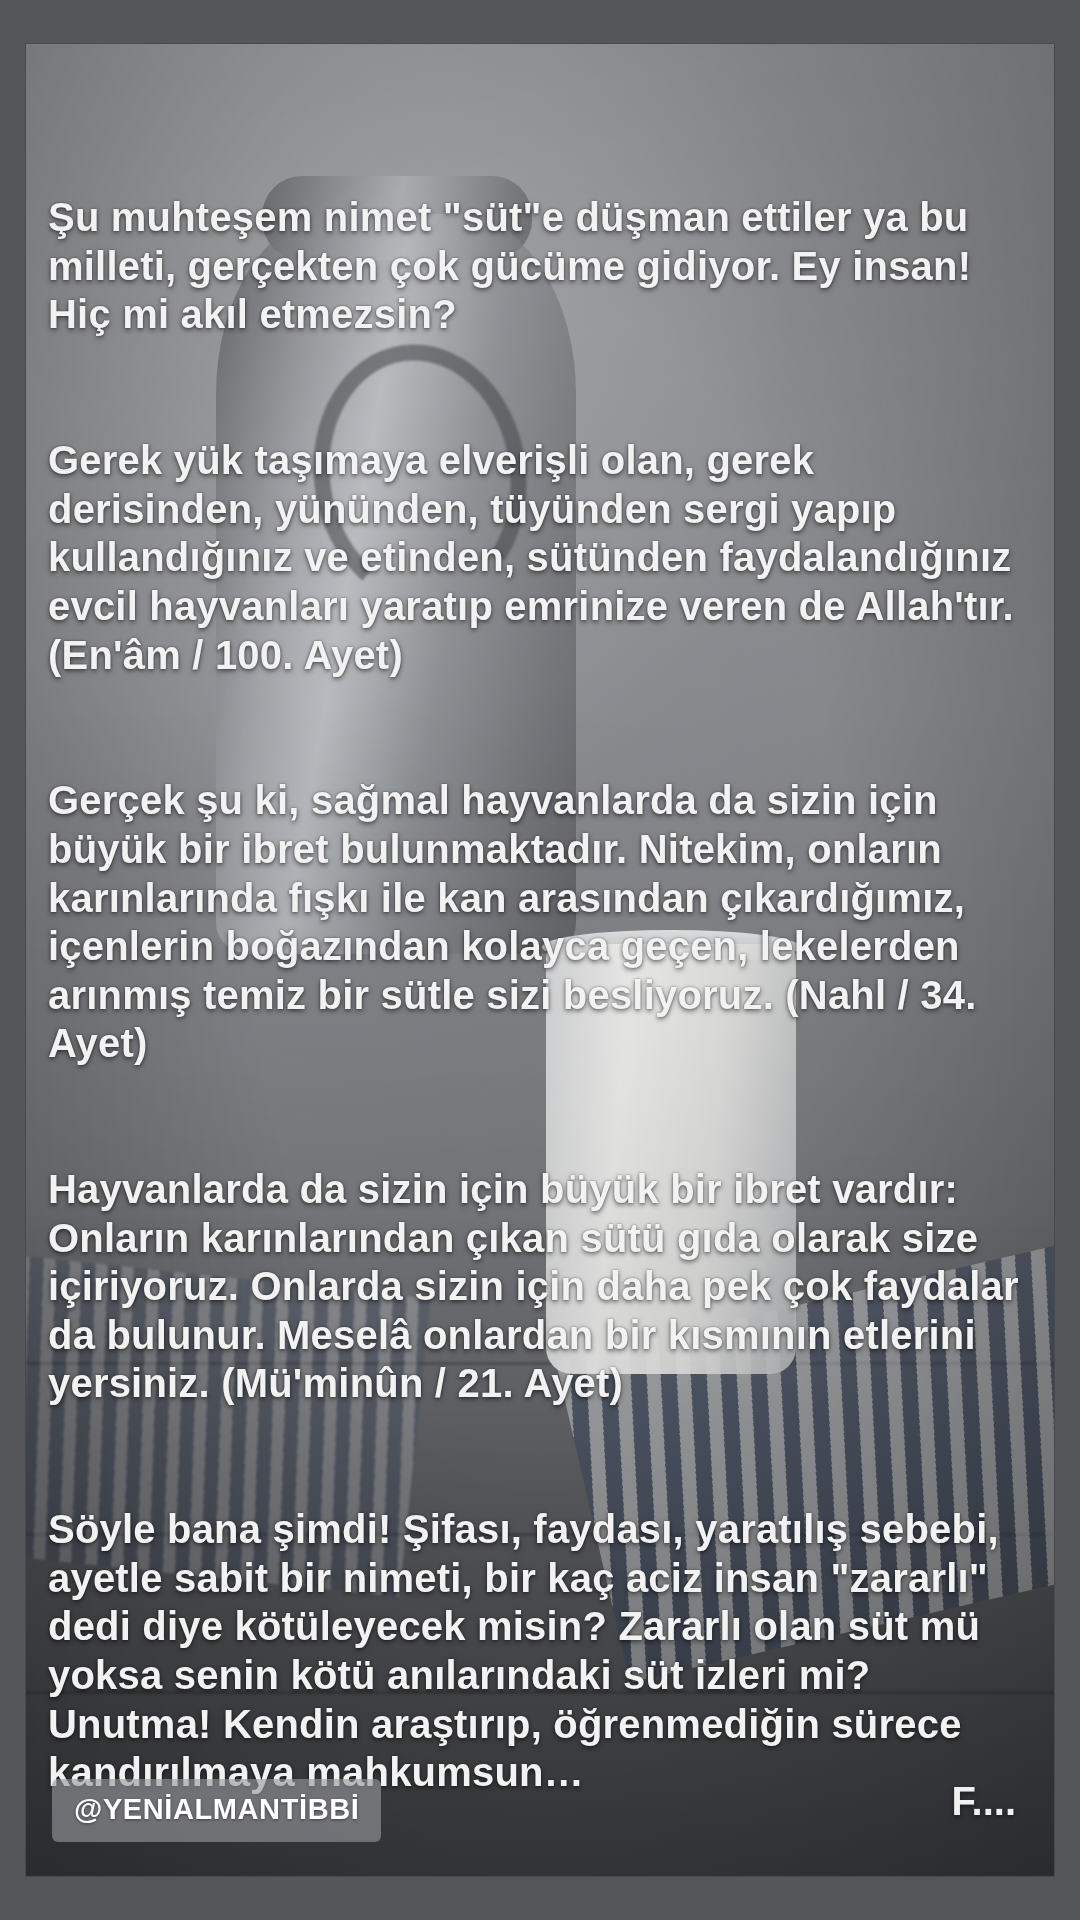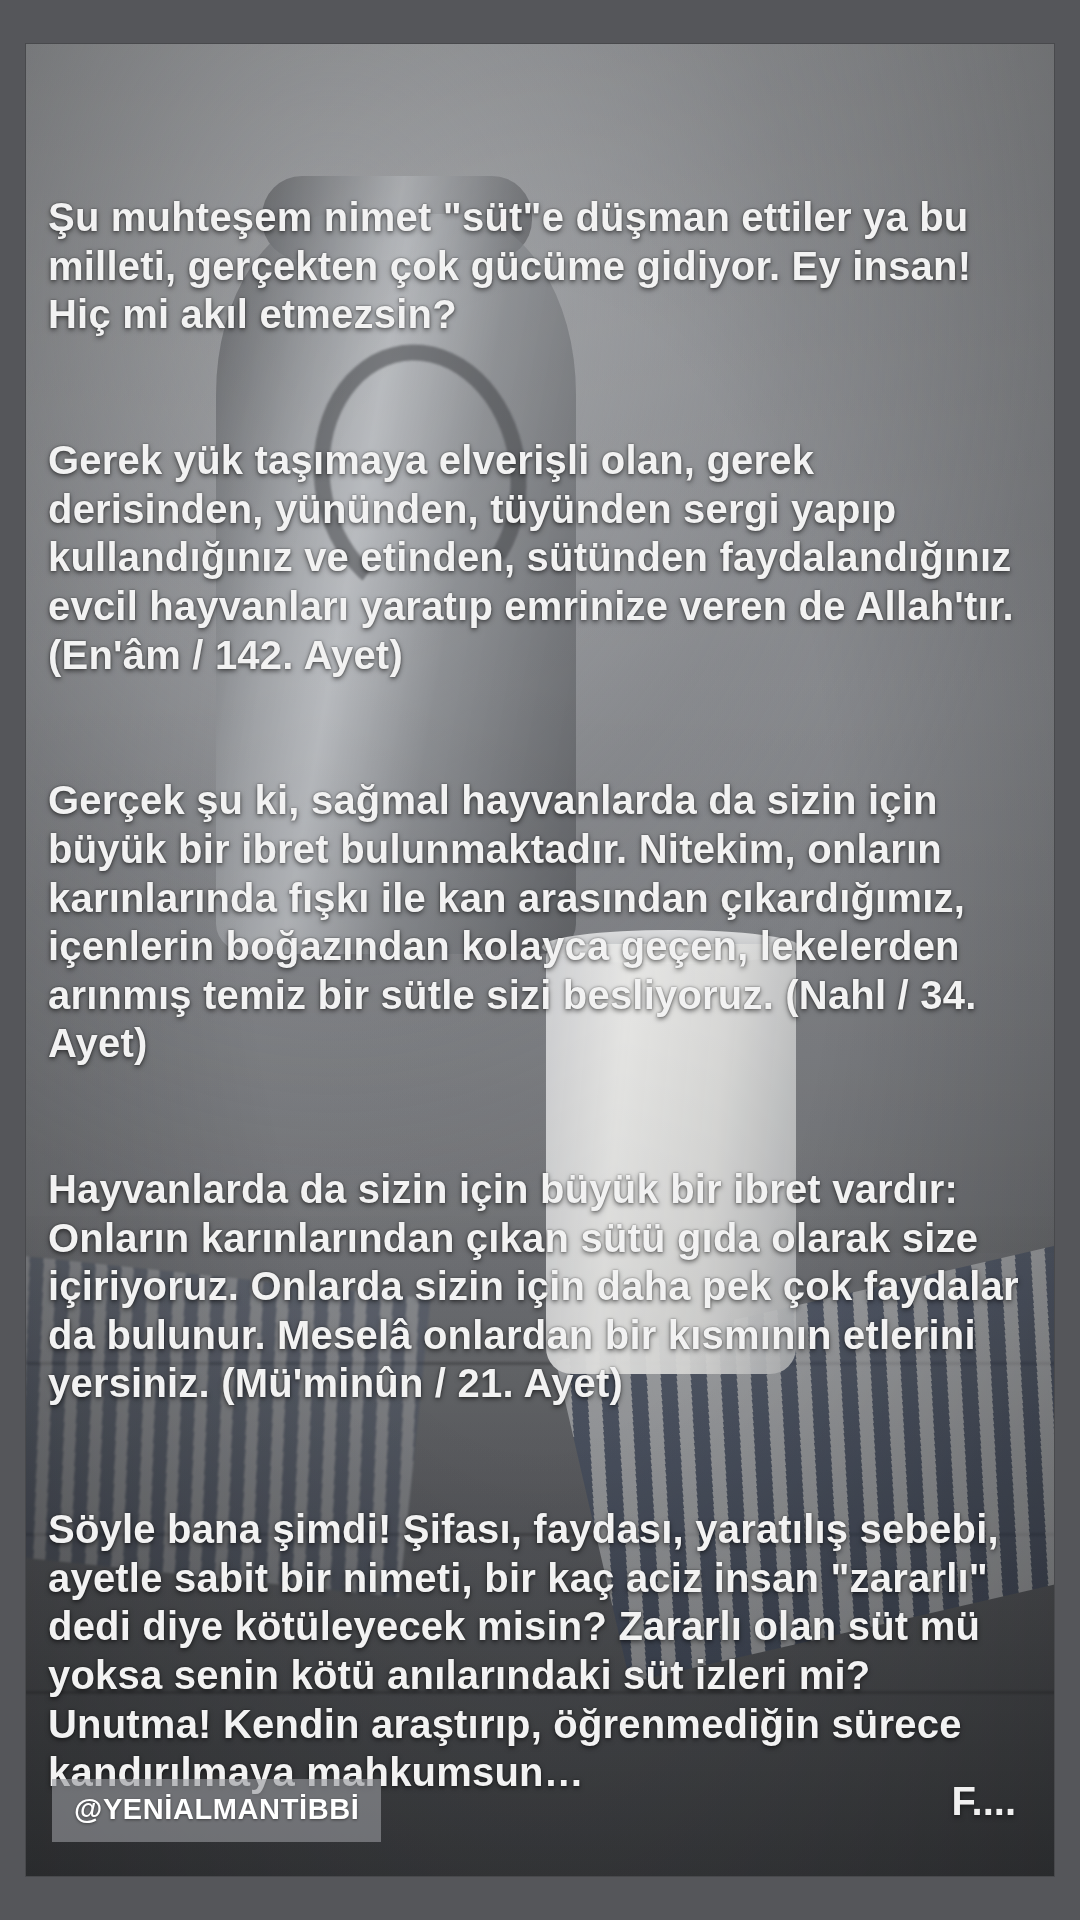--- a/index.html
+++ b/index.html
@@ -174,21 +174,21 @@
   }
   .para { margin: 0; }
 
   
   .handle {
     position: absolute;
     left: 52px;
     bottom: 78px;
     padding: 14px 22px 16px 22px;
     background: rgba(150,152,156,0.62);
-    border-radius: 0;
+    border-radius: 6px;
     color: #ffffff;
     font-size: 29px;
     font-weight: 700;
     letter-spacing: 0.6px;
     text-shadow: 0 1px 3px rgba(0,0,0,0.45);
   }
 
   
   .corner-note {
     position: absolute;
@@ -217,21 +217,21 @@
     </div>
     <div class="cloth2"></div>
     <div class="cloth"></div>
     <div class="glass-rim"></div>
     <div class="glass"></div>
     <div class="vignette"></div>
   </div>
 
   <div class="text-layer">
     <p class="para">Şu muhteşem nimet "süt"e düşman ettiler ya bu milleti, gerçekten çok gücüme gidiyor. Ey insan! Hiç mi akıl etmezsin?</p>
-    <p class="para">Gerek yük taşımaya elverişli olan, gerek derisinden, yününden, tüyünden sergi yapıp kullandığınız ve etinden, sütünden faydalandığınız evcil hayvanları yaratıp emrinize veren de Allah'tır. (En'âm / 142. Ayet)</p>
+    <p class="para">Gerek yük taşımaya elverişli olan, gerek derisinden, yününden, tüyünden sergi yapıp kullandığınız ve etinden, sütünden faydalandığınız evcil hayvanları yaratıp emrinize veren de Allah'tır. (En'âm / 100. Ayet)</p>
     <p class="para">Gerçek şu ki, sağmal hayvanlarda da sizin için büyük bir ibret bulunmaktadır. Nitekim, onların karınlarında fışkı ile kan arasından çıkardığımız, içenlerin boğazından kolayca geçen, lekelerden arınmış temiz bir sütle sizi besliyoruz. (Nahl / 34. Ayet)</p>
     <p class="para">Hayvanlarda da sizin için büyük bir ibret vardır: Onların karınlarından çıkan sütü gıda olarak size içiriyoruz. Onlarda sizin için daha pek çok faydalar da bulunur. Meselâ onlardan bir kısmının etlerini yersiniz. (Mü'minûn / 21. Ayet)</p>
     <p class="para">Söyle bana şimdi! Şifası, faydası, yaratılış sebebi, ayetle sabit bir nimeti, bir kaç aciz insan "zararlı" dedi diye kötüleyecek misin? Zararlı olan süt mü yoksa senin kötü anılarındaki süt izleri mi? Unutma! Kendin araştırıp, öğrenmediğin sürece kandırılmaya mahkumsun…</p>
   </div>
 
   <div class="handle">@YENİALMANTİBBİ</div>
 
   <div class="corner-note">F....</div>
 
 </div>

